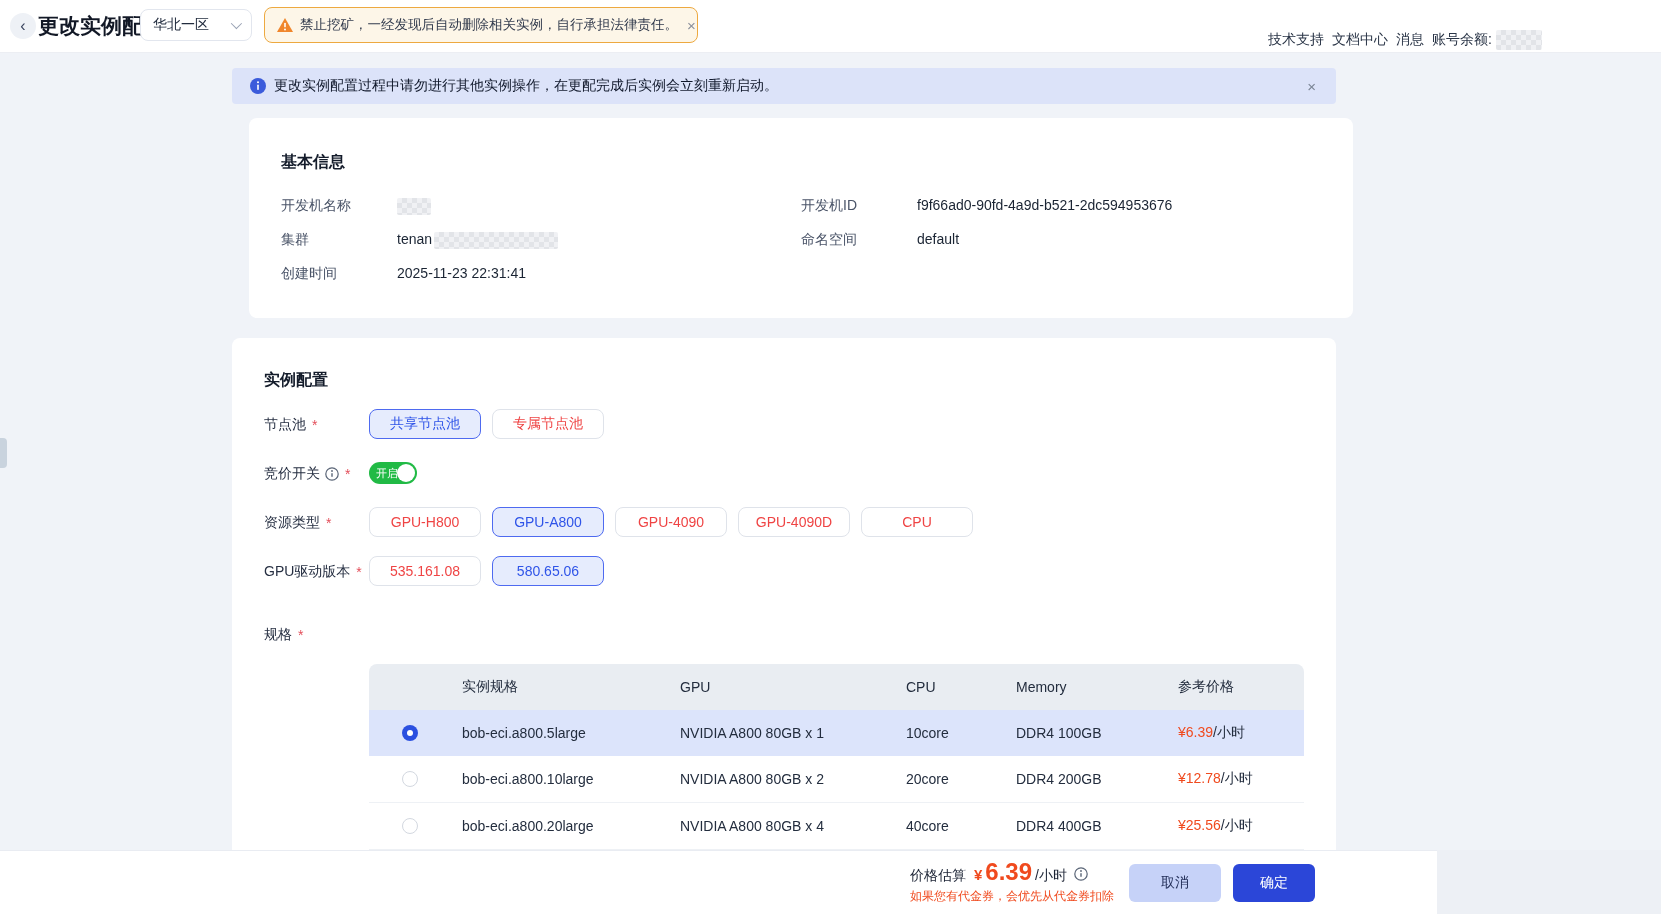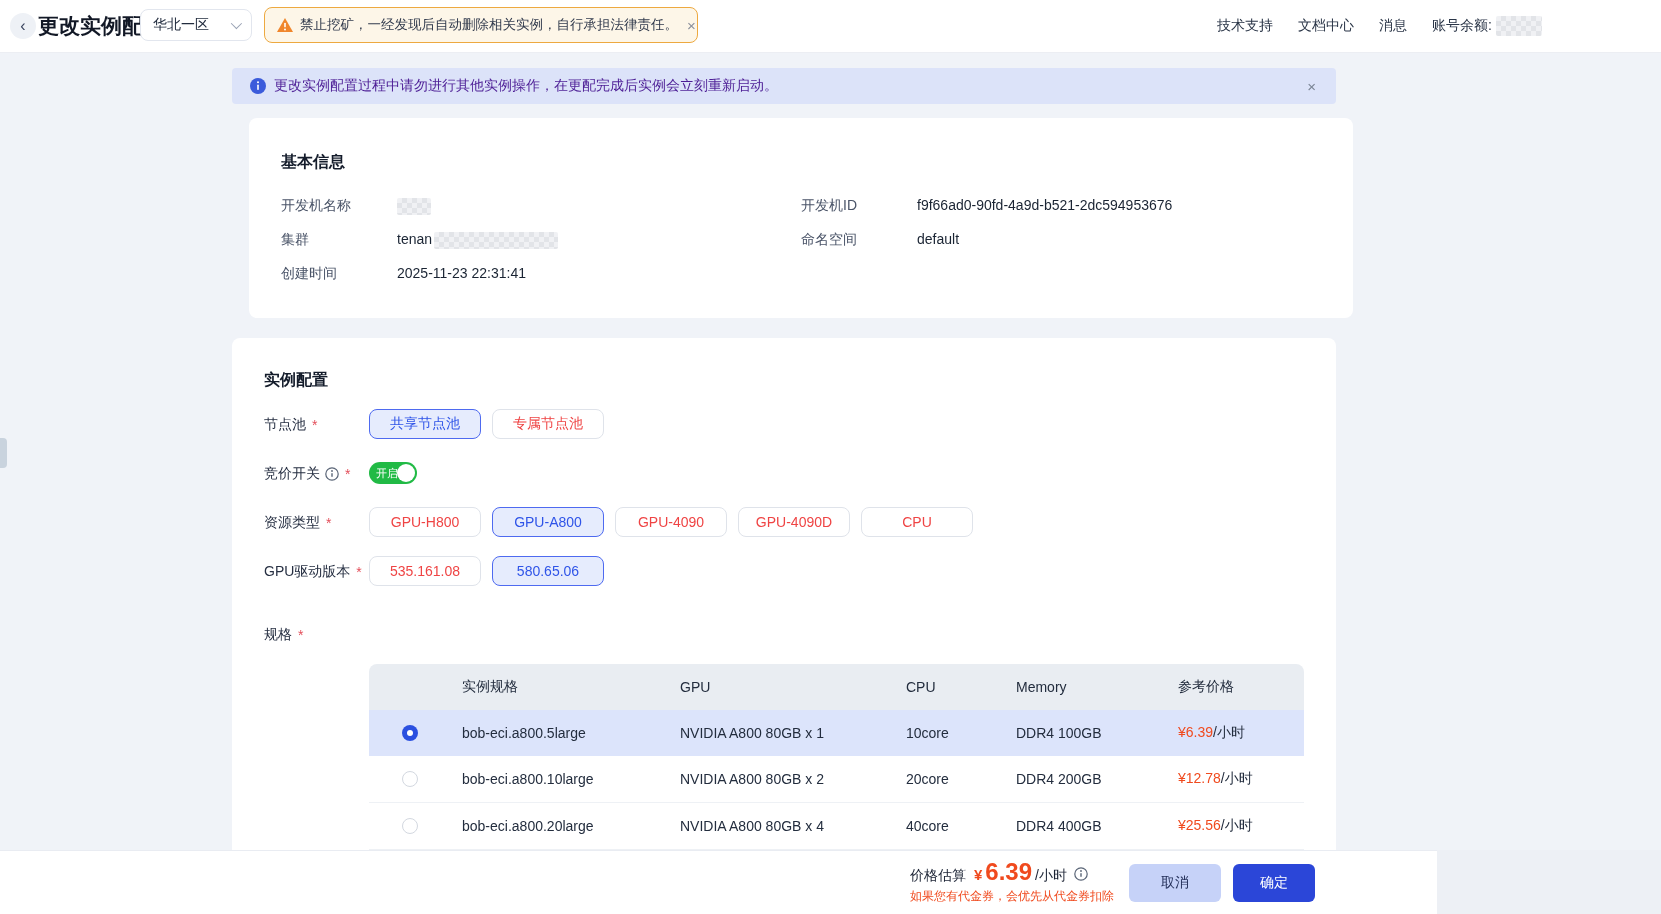--- a/index.html
+++ b/index.html
@@ -14,35 +14,35 @@
   .back-btn{position:absolute;left:10px;top:13px;width:26px;height:26px;border-radius:50%;background:#eef1f6;
     display:flex;align-items:center;justify-content:center;font-size:16px;color:#3c4660;cursor:pointer;}
   .page-title{position:absolute;left:38px;top:0;height:52px;line-height:52px;margin:0;font-size:21px;font-weight:bold;color:#121826;}
   .region-select{position:absolute;left:140px;top:9px;width:112px;height:32px;border:1px solid #e2e6ee;border-radius:8px;
     display:flex;align-items:center;justify-content:space-between;padding:0 12px;box-sizing:border-box;font-size:14px;color:#222c3e;cursor:pointer;background:#fff;}
   .chev{width:7px;height:7px;border-right:1.5px solid #98a1b3;border-bottom:1.5px solid #98a1b3;transform:rotate(45deg) translateY(-2px);}
   .warn-banner{position:absolute;left:264px;top:7px;width:434px;height:36px;background:#fdf6e8;border:1px solid #eda940;border-radius:8px;
     display:flex;align-items:center;padding:0 10px 0 12px;box-sizing:border-box;gap:7px;}
   .warn-banner .txt{font-size:13.5px;color:#323b4d;flex:1;white-space:nowrap;}
   .warn-close{color:#8a8f9b;font-size:15px;cursor:pointer;padding:0 2px;}
-  .top-nav{position:absolute;right:119px;top:0;height:52px;display:flex;align-items:center;gap:25px;font-size:14px;color:#2a3547;}
+  .top-nav{position:absolute;right:119px;top:14px;height:52px;display:flex;align-items:center;gap:8px;font-size:14px;color:#2a3547;}
   .top-nav a{color:#2a3547;text-decoration:none;cursor:pointer;}
   .balance{display:flex;align-items:center;gap:4px;}
   
   .censor{display:inline-block;border-radius:2px;
     background-image:linear-gradient(45deg,#e2e4e8 25%,transparent 25%,transparent 75%,#e2e4e8 75%),
                      linear-gradient(45deg,#e2e4e8 25%,#f0f1f4 25%,#f0f1f4 75%,#e2e4e8 75%);
     background-size:10px 10px;background-position:0 0,5px 5px;}
   .censor-balance{width:46px;height:20px;}
   .censor-name{width:34px;height:17px;vertical-align:middle;}
   .censor-cluster{width:124px;height:17px;vertical-align:middle;margin-left:2px;}
   
   .notice{position:absolute;left:232px;top:68px;width:1104px;height:36px;background:#dce3f9;border-radius:4px;
     display:flex;align-items:center;padding:0 20px 0 18px;box-sizing:border-box;gap:8px;}
-  .notice .txt{font-size:14px;color:#4c1d95;flex:1;}
+  .notice .txt{font-size:14px;color:#0f172a;flex:1;}
   .notice-close{color:#7a8494;font-size:15px;cursor:pointer;}
   
   .card{position:absolute;left:232px;width:1104px;background:#fff;border-radius:8px;}
   .card1{top:118px;height:200px;margin-left:17px;}
   .card2{top:338px;height:532px;}
   .card-title{position:absolute;left:32px;font-size:16px;font-weight:bold;color:#141c2b;}
   .card1 .card-title{top:34px;}
   .card2 .card-title{top:32px;}
   .bi-label{position:absolute;font-size:14px;color:#4a5468;}
   .bi-value{position:absolute;font-size:14px;color:#1a2433;}

